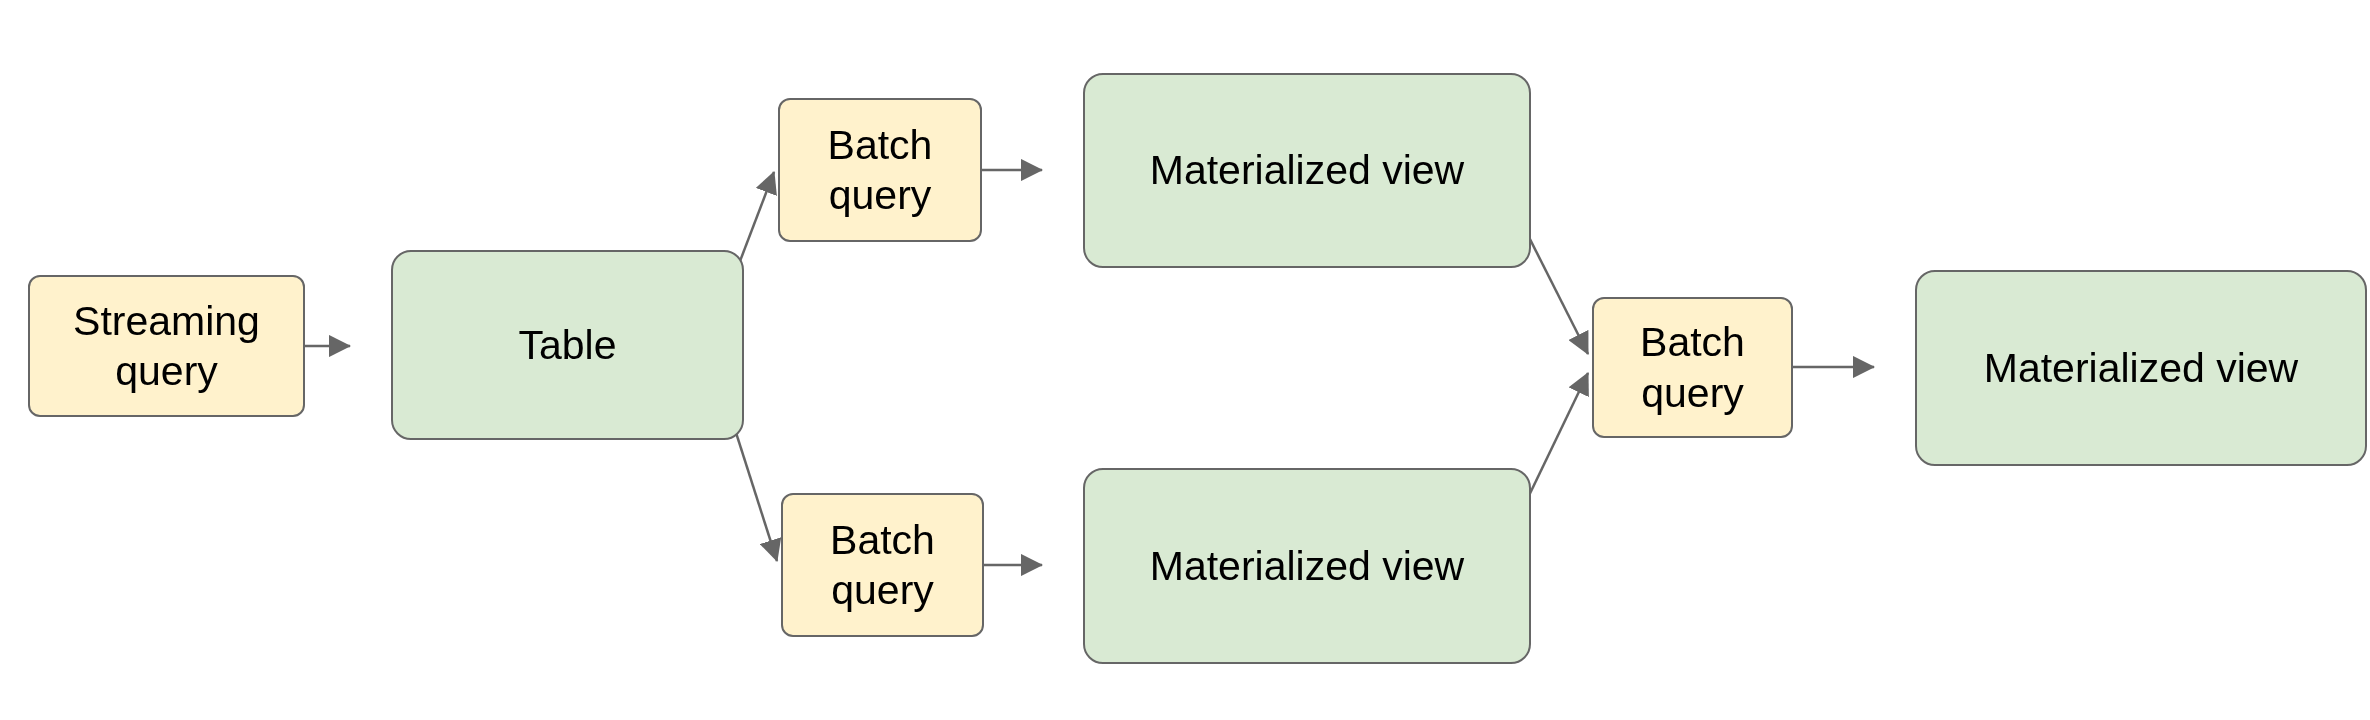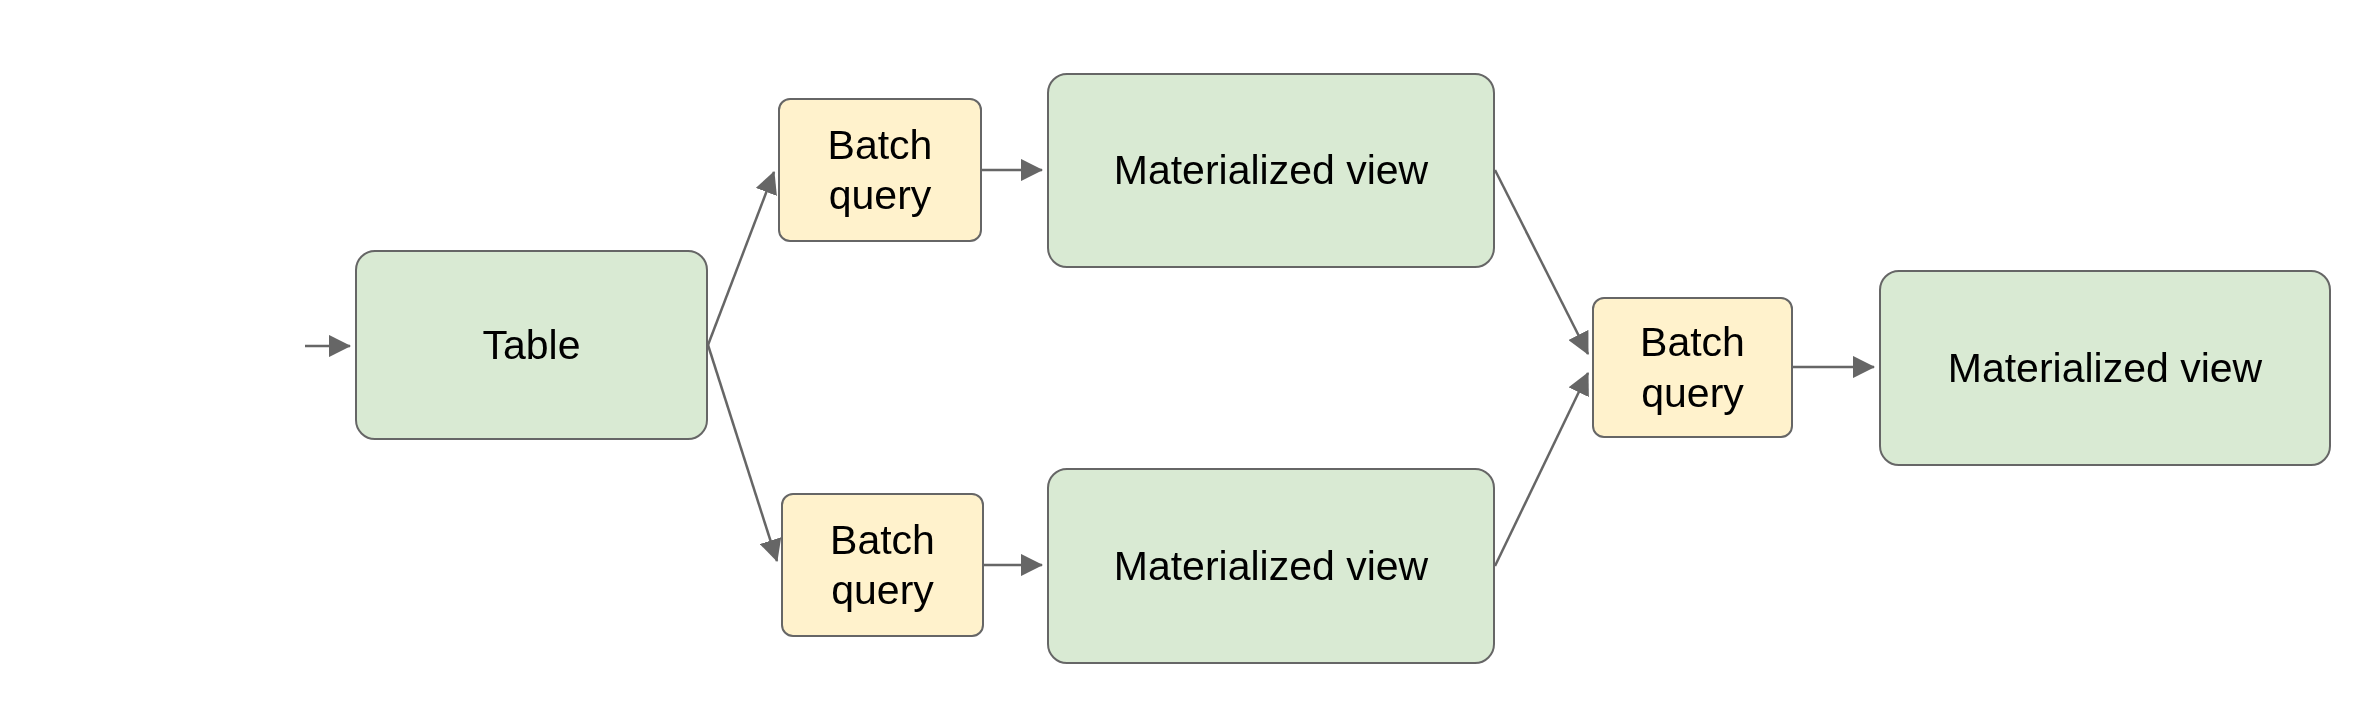--- a/index.html
+++ b/index.html
@@ -33,20 +33,21 @@
     line-height: 1.22;
     border: 2.5px solid #666666;
   }
   .node.query {
     background: #fff2cc;
     border-radius: 12px;
   }
   .node.entity {
     background: #d9ead3;
     border-radius: 20px;
+    margin-left: 36px;
   }
   .node .label {
     padding: 0 10px;
   }
   
   #node-streaming-query      { left: 28px;   top: 275px; width: 277px; height: 142px; }
   #node-table                { left: 355px;  top: 250px; width: 353px; height: 190px; }
   #node-batch-query-top      { left: 778px;  top: 98px;  width: 204px; height: 144px; }
   #node-mv-top               { left: 1047px; top: 73px;  width: 448px; height: 195px; }
   #node-batch-query-bottom   { left: 781px;  top: 493px; width: 203px; height: 144px; }
@@ -70,20 +71,23 @@
       <line x1="708" y1="345" x2="774" y2="172" marker-end="url(#arrow)"></line>
       <line x1="708" y1="345" x2="777" y2="561" marker-end="url(#arrow)"></line>
       <line x1="982" y1="170" x2="1042" y2="170" marker-end="url(#arrow)"></line>
       <line x1="984" y1="565" x2="1042" y2="565" marker-end="url(#arrow)"></line>
       <line x1="1495" y1="170" x2="1588" y2="354" marker-end="url(#arrow)"></line>
       <line x1="1495" y1="566" x2="1588" y2="373" marker-end="url(#arrow)"></line>
       <line x1="1793" y1="367" x2="1874" y2="367" marker-end="url(#arrow)"></line>
     </g>
   </svg>
 
+  <div class="node query" id="node-streaming-query">
+    <span class="label">Streaming query</span>
+  </div>
 
   <div class="node entity" id="node-table">
     <span class="label">Table</span>
   </div>
 
   <div class="node query" id="node-batch-query-top">
     <span class="label">Batch query</span>
   </div>
 
   <div class="node entity" id="node-mv-top">

